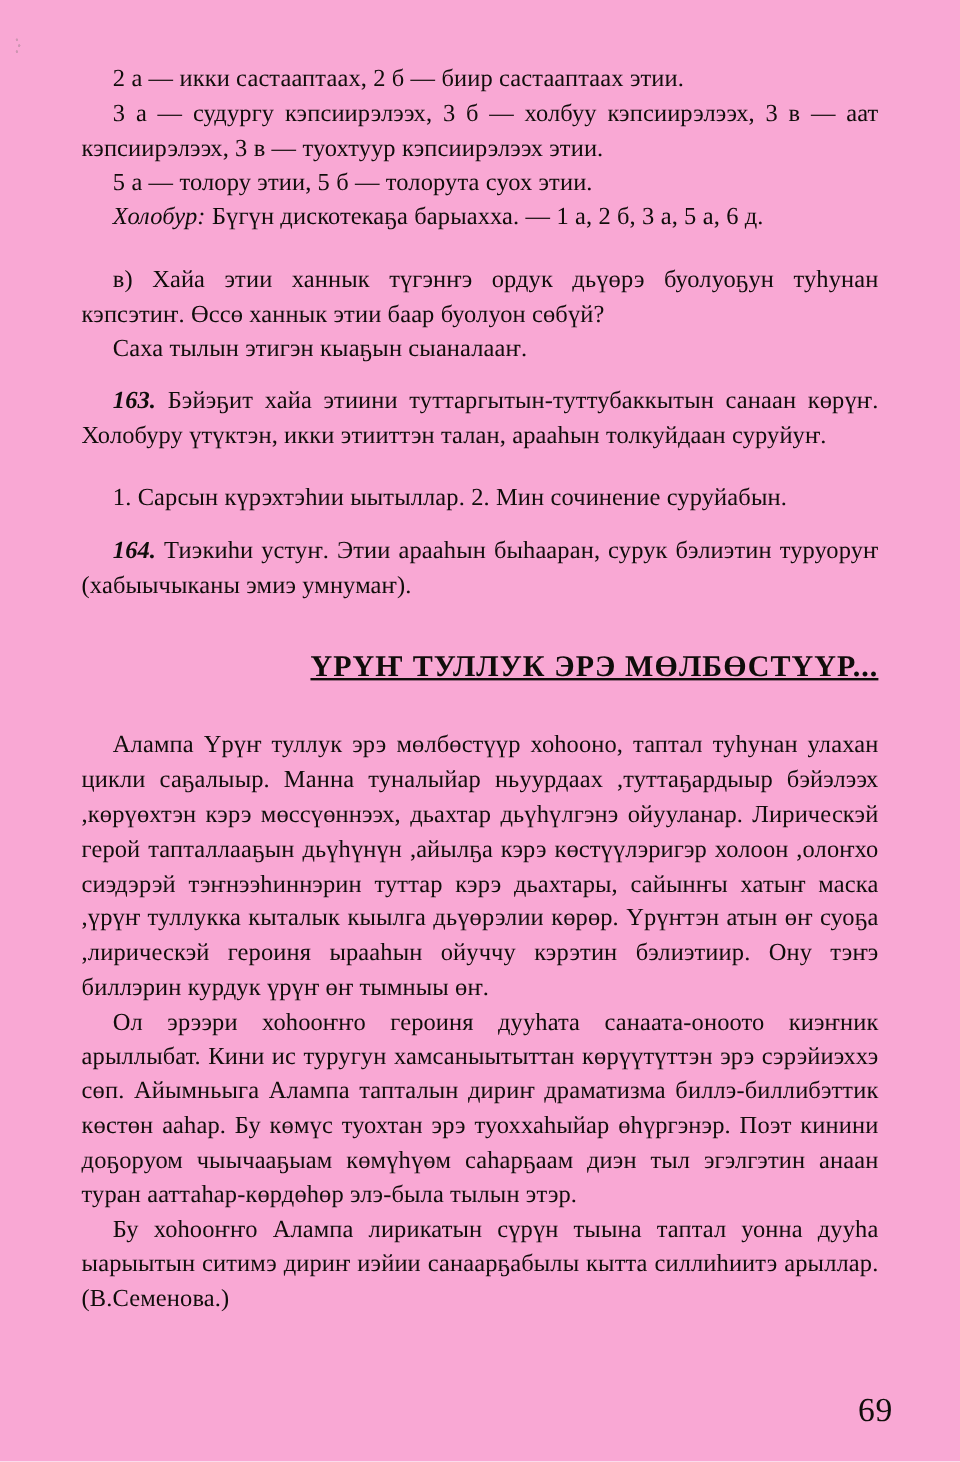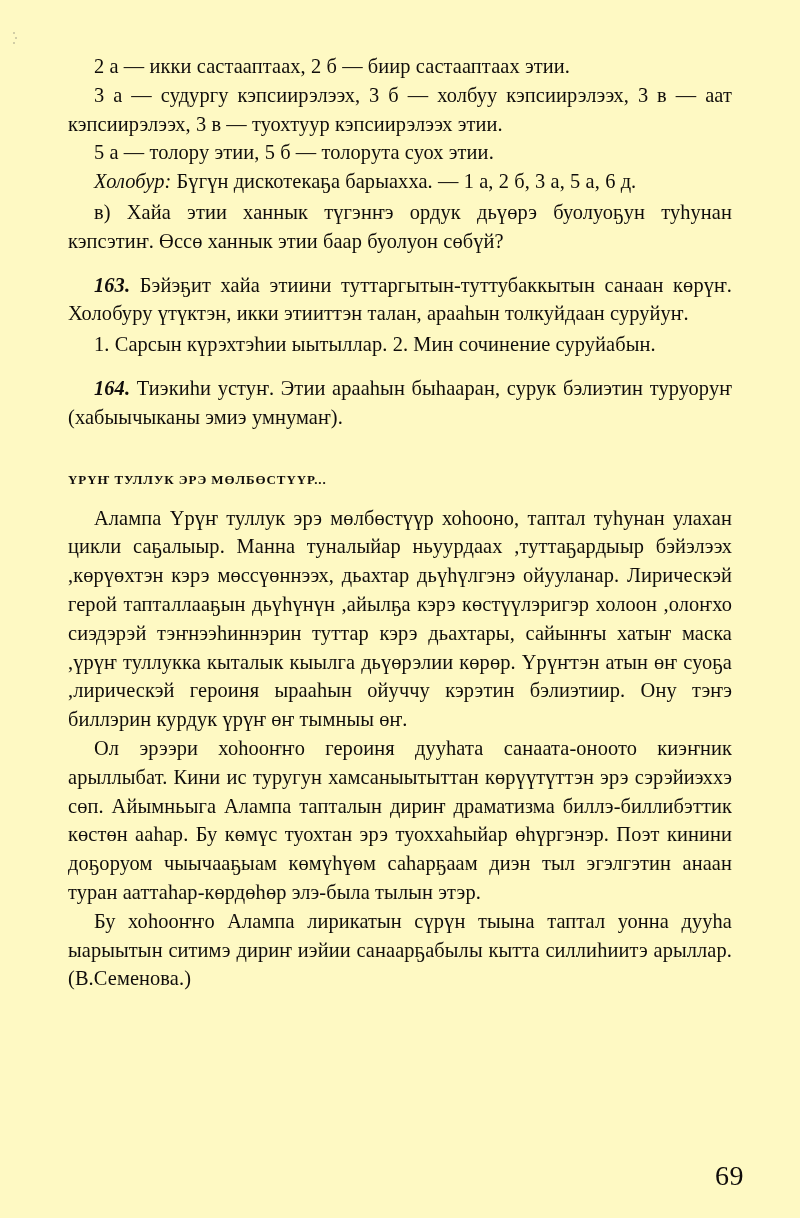--- a/index.html
+++ b/index.html
@@ -10,21 +10,21 @@
   }
   body {
     font-family: "Liberation Serif", "DejaVu Serif", serif;
     color: #100d0b;
   }
   #page {
     position: relative;
     width: 800px;
     height: 1218px;
     margin: 0 auto;
-    background: #fef9c3;
+    background: #f9a8d4;
     overflow: hidden;
   }
   
   .scan-speck {
     position: absolute;
     left: 13px;
     top: 32px;
     width: 5px;
     height: 14px;
     opacity: .30;
@@ -41,32 +41,33 @@
   }
   p {
     margin: 0;
     font-size: 20.4px;
     line-height: 28.8px;
     text-align: justify;
     text-justify: inter-word;
     letter-spacing: .1px;
   }
   .indent { text-indent: 26px; }
-  .gap-sm { margin-top: 2px; }
+  .gap-sm { margin-top: 23px; }
   .gap-md { margin-top: 15px; }
   .ital { font-style: italic; margin-top: 48px; }
   .bold { font-weight: bold; font-style: italic; }
   h2.section-title {
     margin: 0;
     padding-top: 40px;
     padding-bottom: 14px;
-    font-size: 13px;
+    font-size: 25px;
     font-weight: bold;
-    text-align: left;
+    text-align: right;
     letter-spacing: .9px;
+    text-decoration: underline;
   }
   .page-number {
     position: absolute;
     right: 56px;
     bottom: 26px;
     font-size: 28px;
     letter-spacing: .5px;
   }
 </style>
 </head>
@@ -78,20 +79,21 @@
 
   <div class="content">
 
     <p class="indent">2 а — икки састаап­таах, 2 б — биир састаап­таах этии.</p>
     <p class="indent">3 а — судургу кэпсиирэлээх, 3 б — холбуу кэпсиирэлээх, 3 в — аат кэпсиирэлээх, 3 в — туохтуур кэпсиирэлээх этии.</p>
     <p class="indent">5 а — толору этии, 5 б — толорута суох этии.</p>
 
     <p class="indent"><span class="ital">Холобур:</span> <span>Бүгүн дискотекаҕа барыахха. — 1 а, 2 б, 3 а, 5 а, 6 д.</span></p>
 
     <p class="indent gap-sm">в) Хайа этии ханнык түгэнҥэ ордук дьүөрэ буолуоҕун туһунан кэпсэтиҥ. Өссө ханнык этии баар буолуон сөбүй?</p>
+    <p class="indent">Саха тылын этигэн кыаҕын сыаналааҥ.</p>
 
     <p class="indent gap-md"><span class="bold">163.</span> <span>Бэйэҕит хайа этиини туттаргытын-туттубаккытын санаан көрүҥ. Холобуру үтүктэн, икки этииттэн талан, арааһын толкуйдаан суруйуҥ.</span></p>
     <p class="indent gap-sm">1. Сарсын күрэхтэһии ыытыллар. 2. Мин сочинение суруйабын.</p>
 
     <p class="indent gap-md"><span class="bold">164.</span> <span>Тиэкиһи устуҥ. Этии арааһын быһааран, сурук бэлиэтин туруоруҥ (хабыычыканы эмиэ умнумаҥ).</span></p>
 
     <h2 class="section-title">ҮРҮҤ ТУЛЛУК ЭРЭ МӨЛБӨСТҮҮР...</h2>
 
     <p class="indent gap-sm">Алампа Үрүҥ туллук эрэ мөлбөстүүр хоһооно, таптал туһунан улахан цикли саҕалыыр. Манна туналыйар ньуурдаах ,туттаҕардыыр бэйэлээх ,көрүөхтэн кэрэ мөссүөннээх, дьахтар дьүһүлгэнэ ойууланар. Лирическэй герой тапталлааҕын дьүһүнүн ,айылҕа кэрэ көстүүлэригэр холоон ,олоҥхо сиэдэрэй тэҥнээһиннэрин туттар кэрэ дьахтары, сайынҥы хатыҥ маска ,үрүҥ туллукка кыталык кыылга дьүөрэлии көрөр. Үрүҥтэн атын өҥ суоҕа ,лирическэй героиня ырааһын ойуччу кэрэтин бэлиэтиир. Ону тэҥэ биллэрин курдук үрүҥ өҥ тымныы өҥ.</p>
     <p class="indent">Ол эрээри хоһооҥҥо героиня дууһата санаата-оноото киэҥник арыллыбат. Кини ис туругун хамсаныытыттан көрүүтүттэн эрэ сэрэйиэххэ сөп. Айымньыга Алампа тапталын дириҥ драматизма биллэ-биллибэттик көстөн ааһар. Бу көмүс туохтан эрэ туоххаһыйар өһүргэнэр. Поэт кинини доҕоруом чыычааҕыам көмүһүөм саһарҕаам диэн тыл эгэлгэтин анаан туран ааттаһар-көрдөһөр элэ-была тылын этэр.</p>

